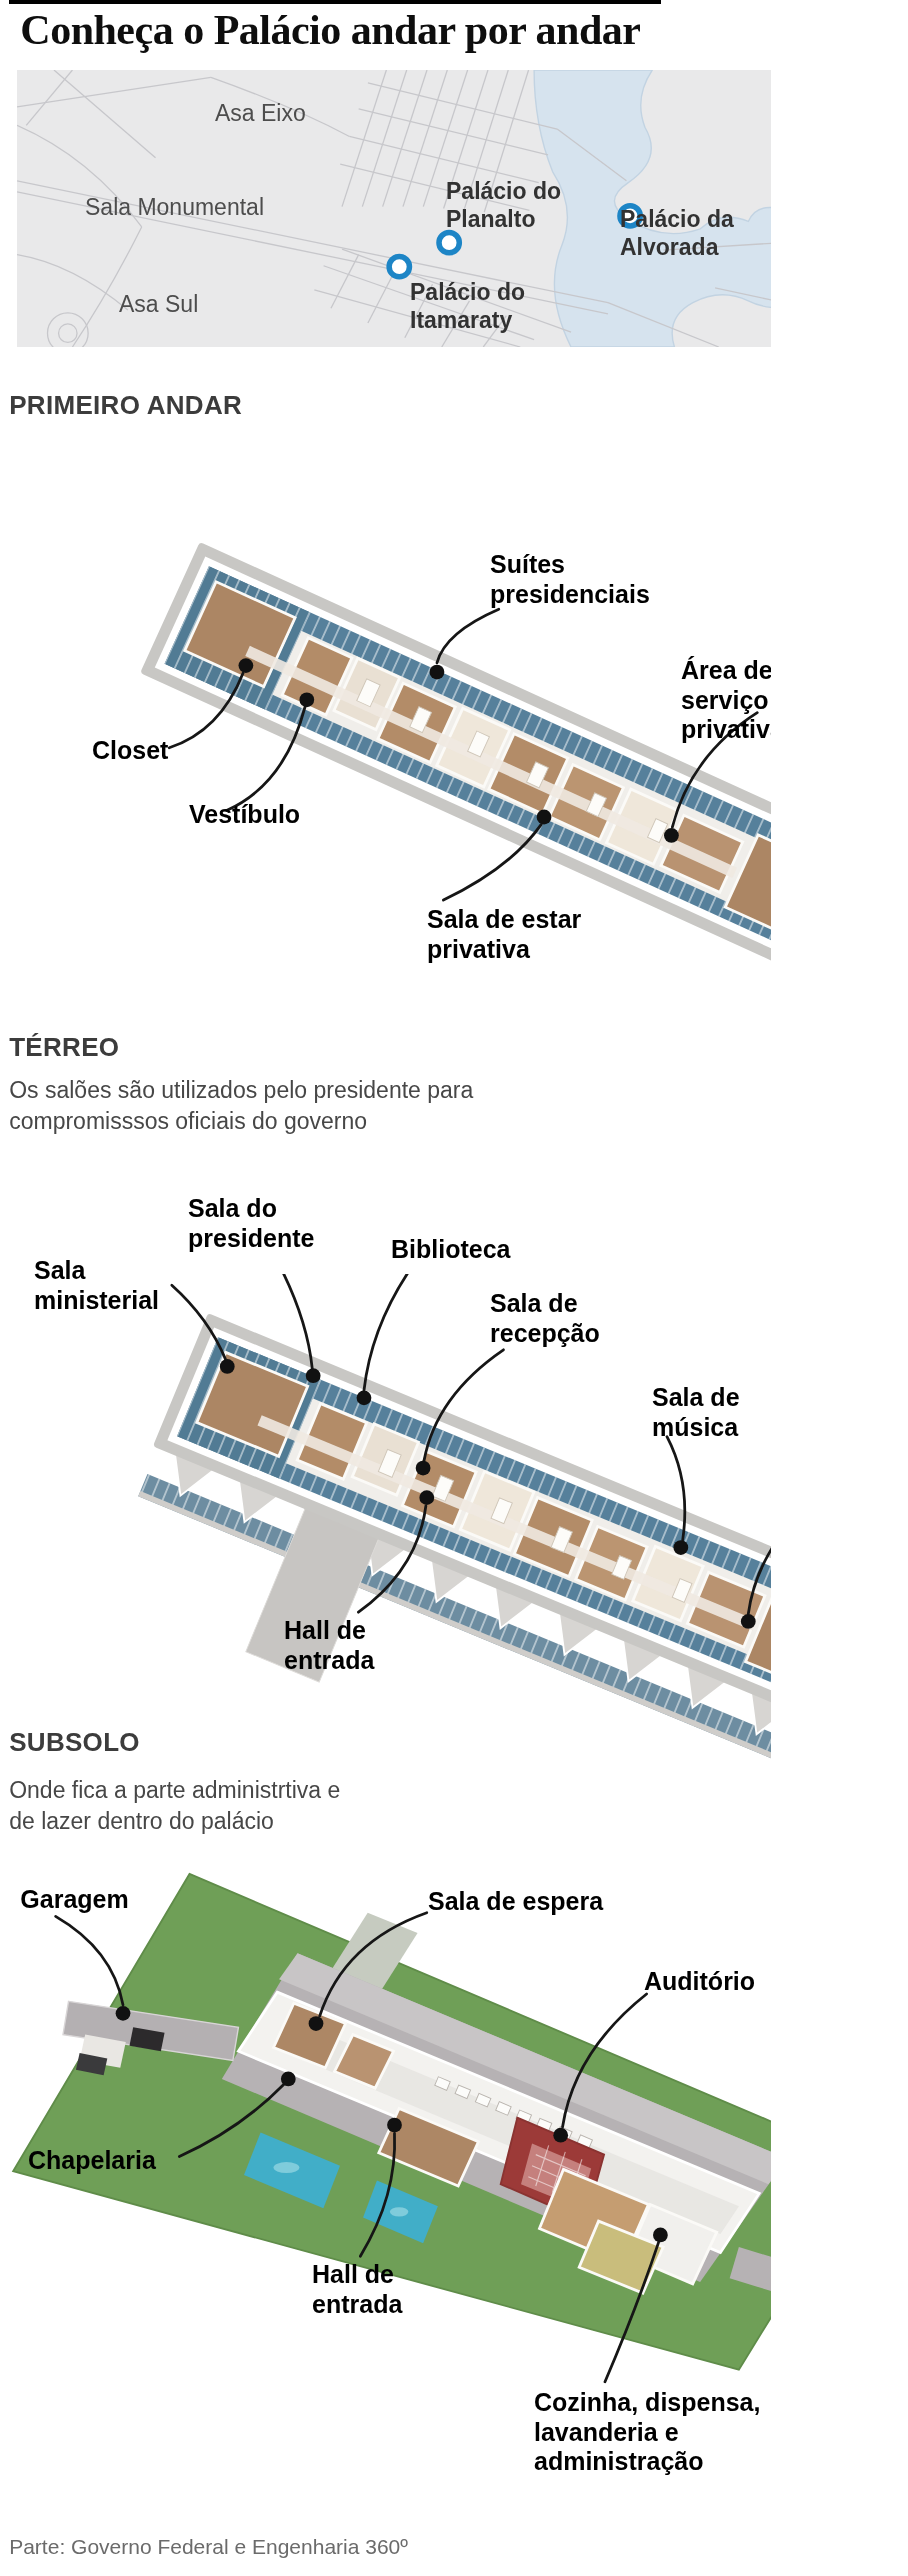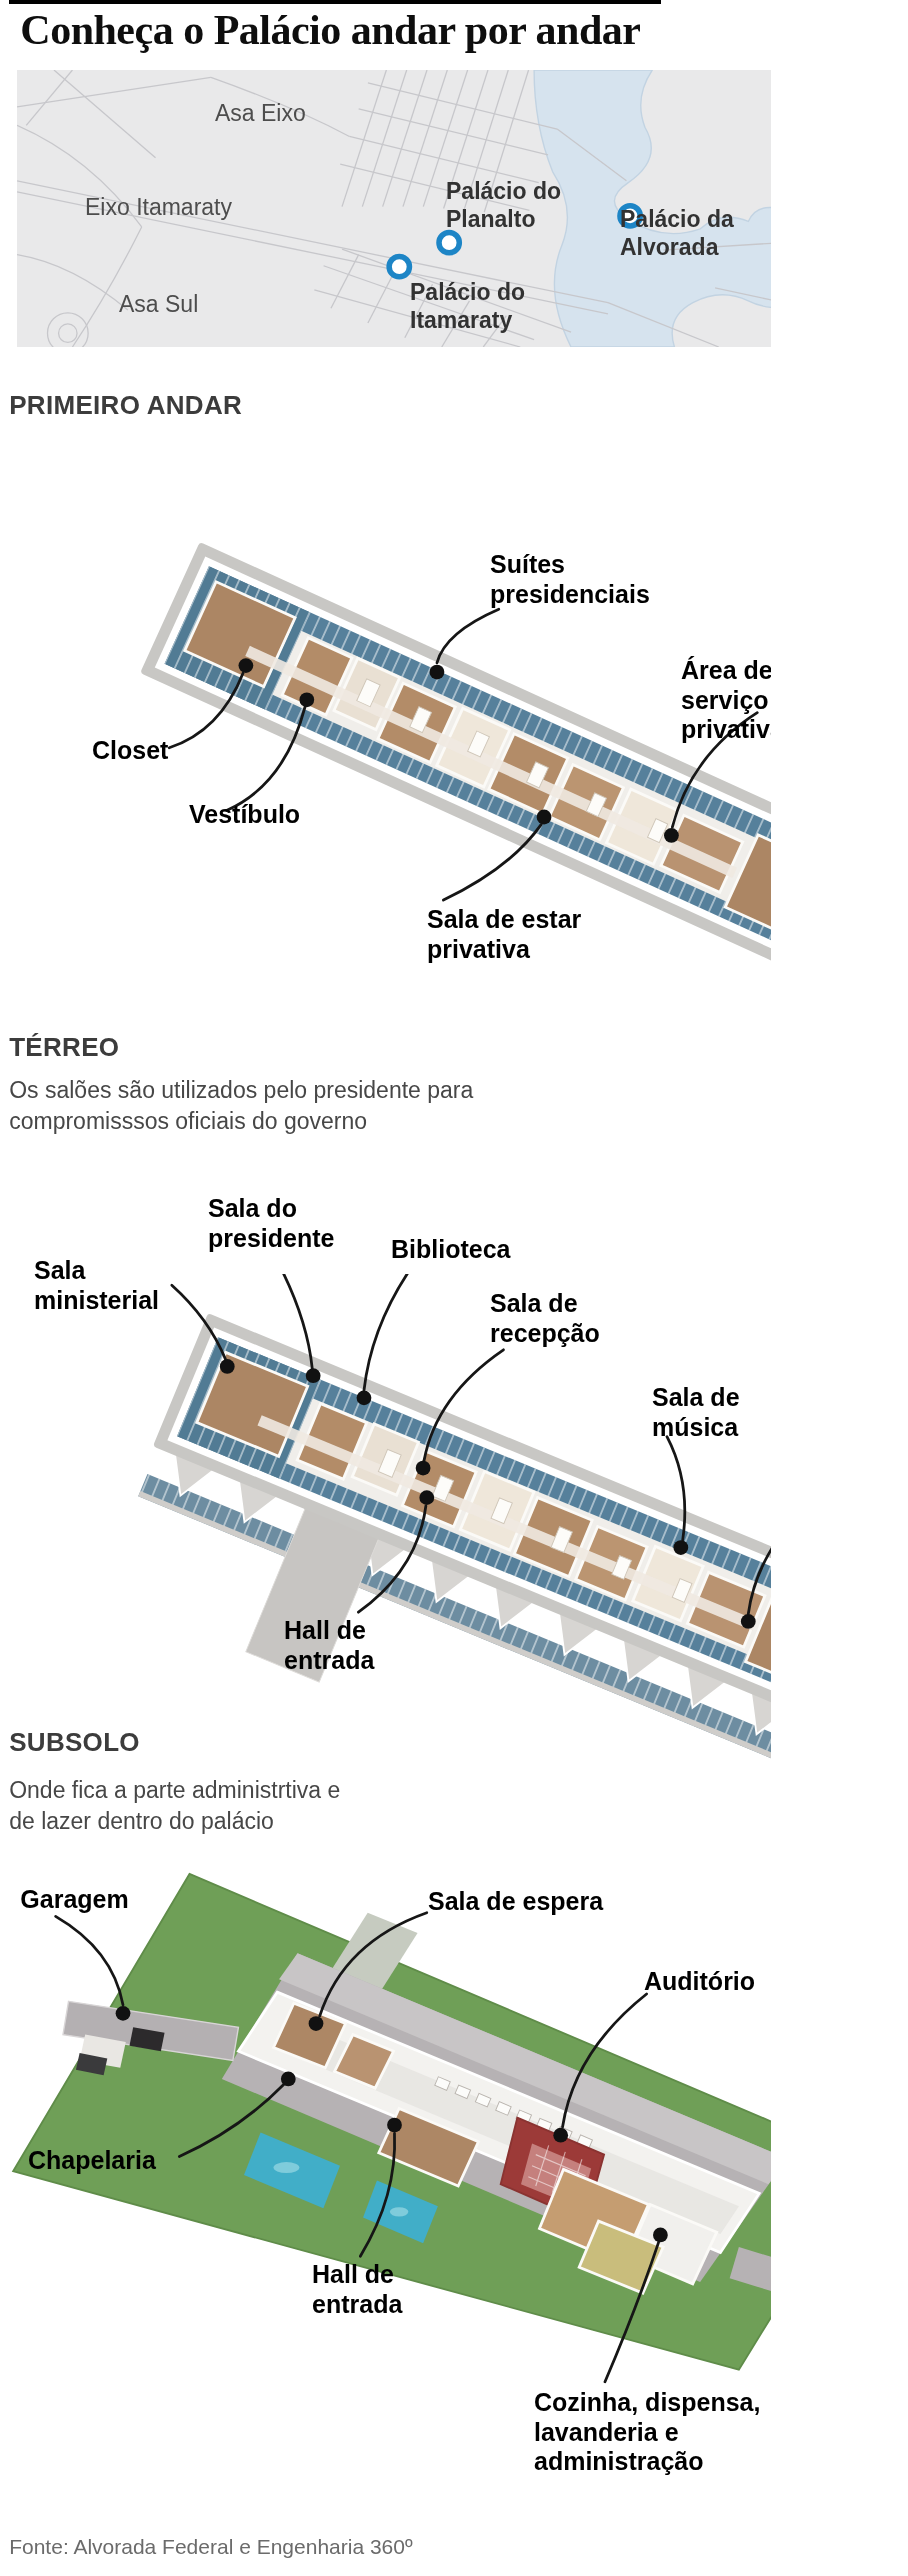--- a/index.html
+++ b/index.html
@@ -74,21 +74,21 @@
       <circle cx="55" cy="285" r="22"></circle>
         <circle cx="55" cy="285" r="10"></circle>
     </g>
     <g fill="#ffffff" stroke="#1d85c6" stroke-width="6">
       <circle cx="468" cy="187" r="11"></circle>
       <circle cx="664" cy="158" r="11"></circle>
       <circle cx="414" cy="213" r="11"></circle>
     </g>
   </svg>
   <div class="maplbl" style="left:215px;top:100px">Asa Eixo</div>
-  <div class="maplbl" style="left:85px;top:194px">Eixo Itamaraty</div>
+  <div class="maplbl" style="left:85px;top:194px">Sala Monumental</div>
   <div class="maplbl" style="left:119px;top:291px">Asa Sul</div>
   <div class="mapplace" style="left:446px;top:177px">Palácio do
 Planalto</div>
   <div class="mapplace" style="left:620px;top:205px">Palácio da
 Alvorada</div>
   <div class="mapplace" style="left:410px;top:278px">Palácio do
 Itamaraty</div>
 
   <div class="h2" style="left:9.2px;top:390px">PRIMEIRO ANDAR</div>
 
@@ -215,21 +215,21 @@
       <path class="leader" d="M 545 1462 Q 472 1512 459 1582"></path>
         <circle class="dot" cx="458" cy="1590" r="8"></circle>
       <path class="leader" d="M 388 1746 Q 452 1700 461 1631"></path>
         <circle class="dot" cx="462" cy="1622" r="8"></circle>
       <path class="leader" d="M 722 1556 Q 748 1606 739 1668"></path>
         <circle class="dot" cx="737" cy="1676" r="8"></circle>
       <path class="leader" d="M 862 1642 Q 818 1690 810 1748"></path>
         <circle class="dot" cx="810" cy="1756" r="8"></circle>
     </g>
   </svg>
-  <div class="lbl" style="left:208px;top:1194px">Sala do
+  <div class="lbl" style="left:188px;top:1194px">Sala do
 presidente</div>
   <div class="lbl" style="left:391px;top:1235px">Biblioteca</div>
   <div class="lbl" style="left:34px;top:1256px">Sala
 ministerial</div>
   <div class="lbl" style="left:490px;top:1289px">Sala de
 recepção</div>
   <div class="lbl" style="left:652px;top:1383px">Sala de
 música</div>
   <div class="lbl" style="left:783px;top:1461px">Sala de
 jantar</div>
@@ -308,16 +308,16 @@
   <div class="lbl" style="left:20.3px;top:1885px">Garagem</div>
   <div class="lbl" style="left:428px;top:1887px">Sala de espera</div>
   <div class="lbl" style="left:644px;top:1967px">Auditório</div>
   <div class="lbl" style="left:28px;top:2146px">Chapelaria</div>
   <div class="lbl" style="left:312px;top:2260px">Hall de
 entrada</div>
   <div class="lbl" style="left:534px;top:2388px">Cozinha, dispensa,
 lavanderia e
 administração</div>
 
-  <div class="footer">Fonte: Alvorada Federal e Engenharia 360º</div>
+  <div class="footer">Parte: Governo Federal e Engenharia 360º</div>
 
 </div>
 
 
 </body></html>

